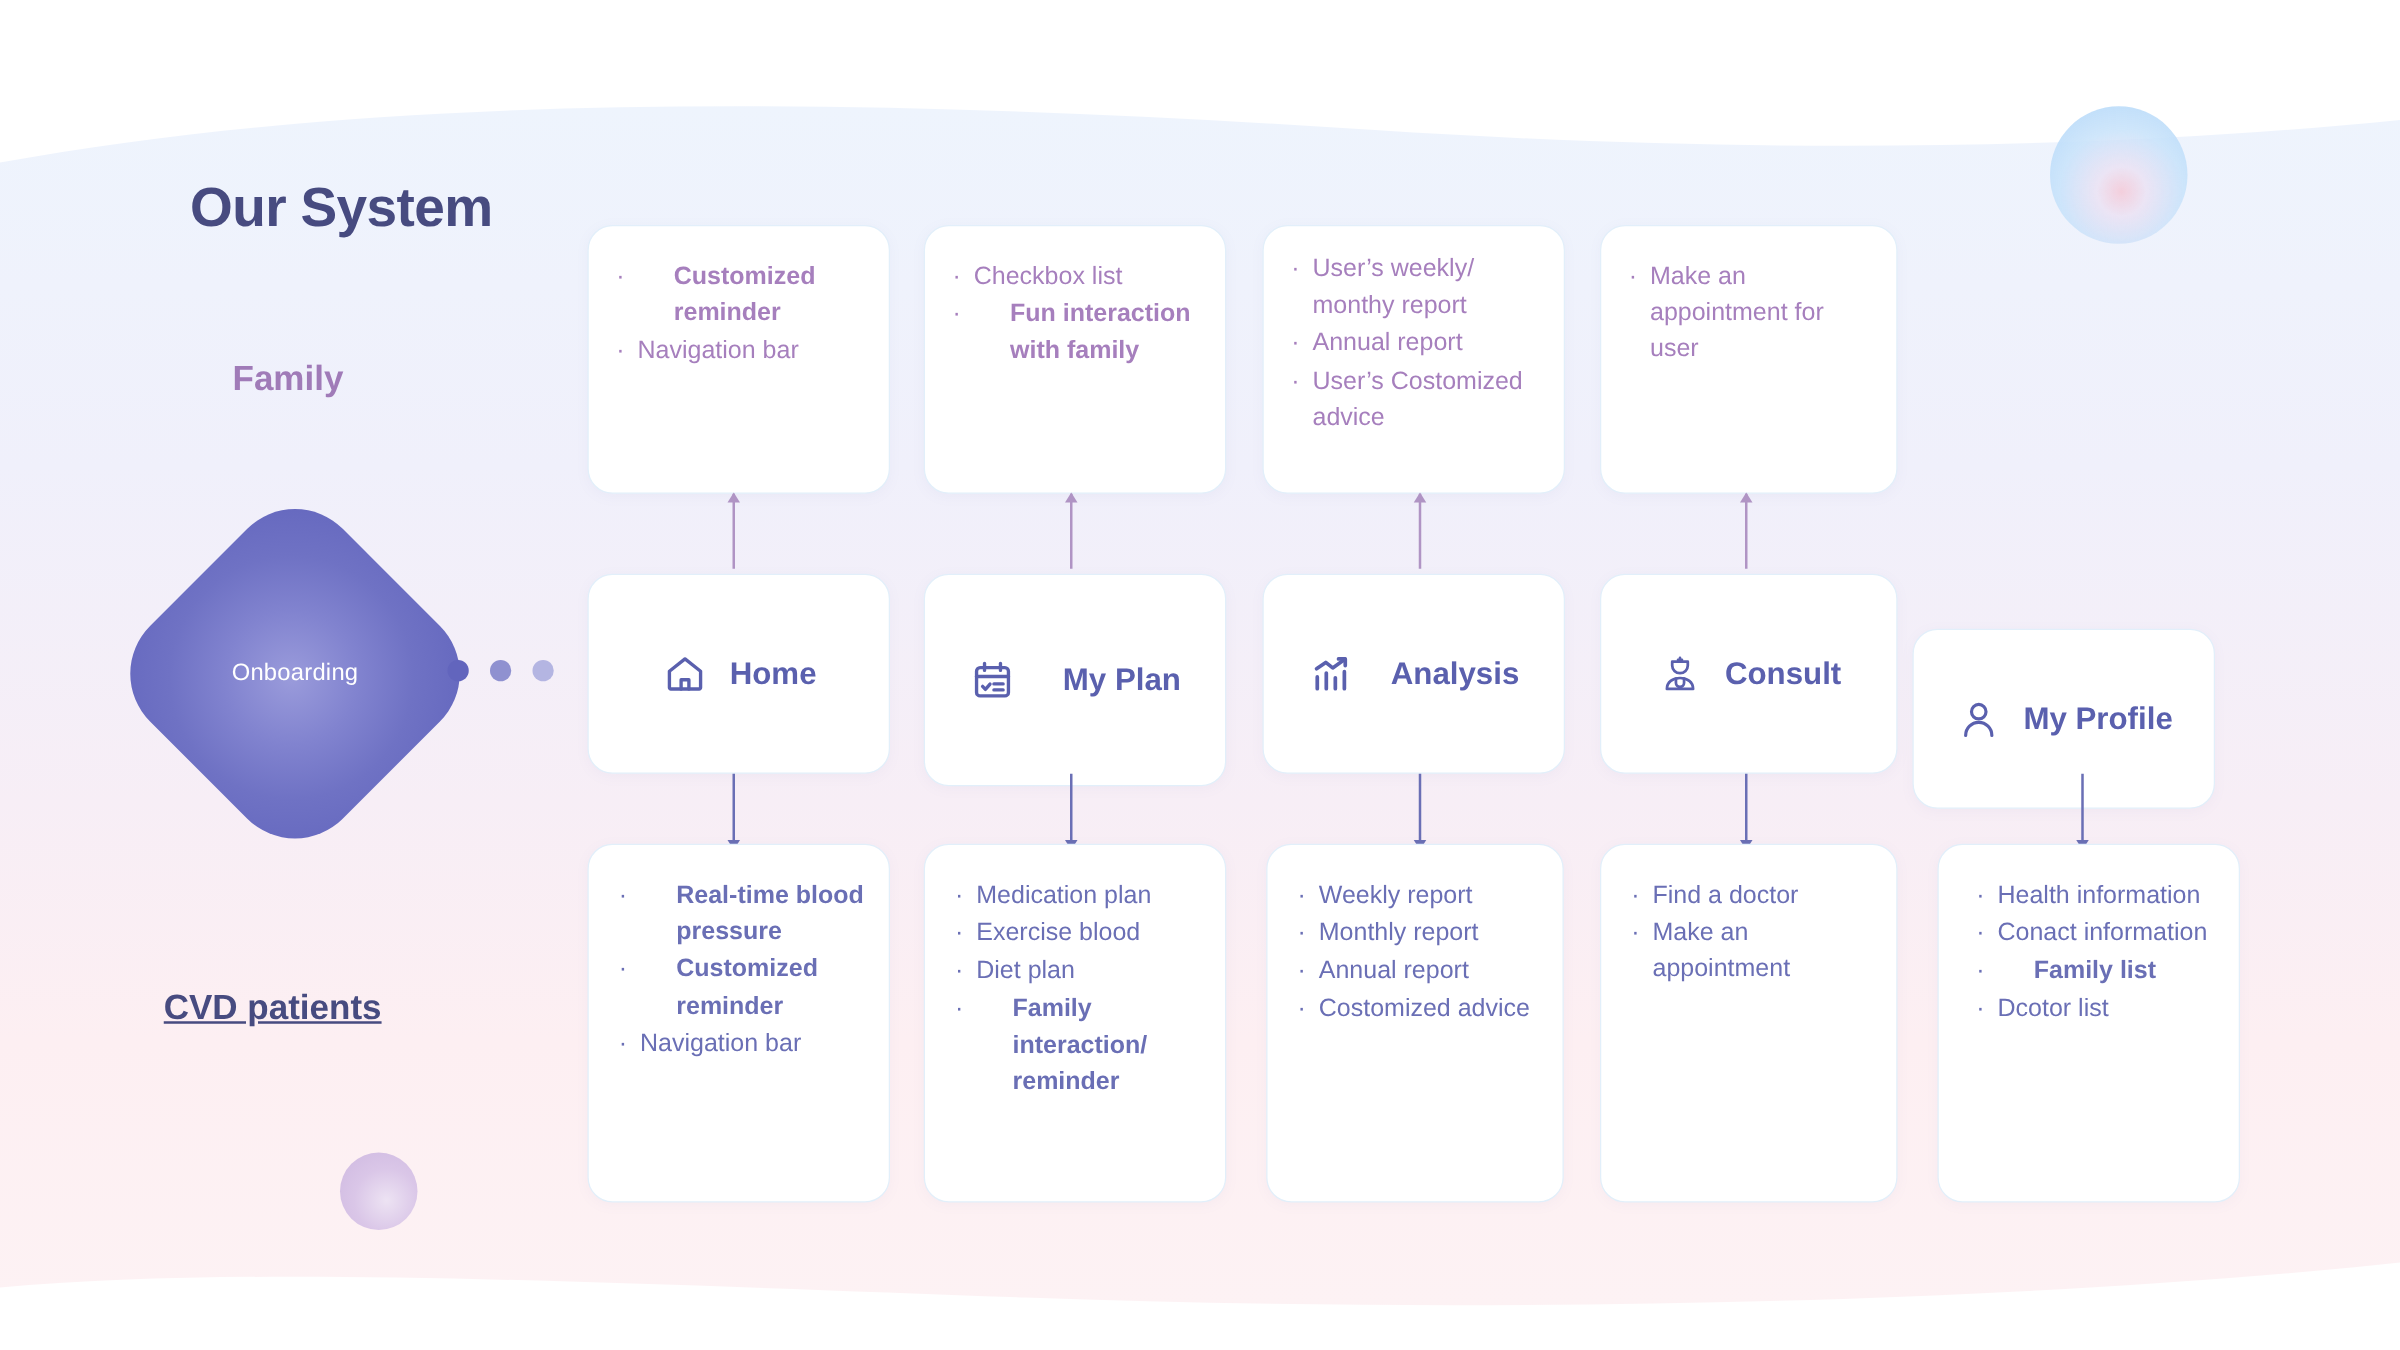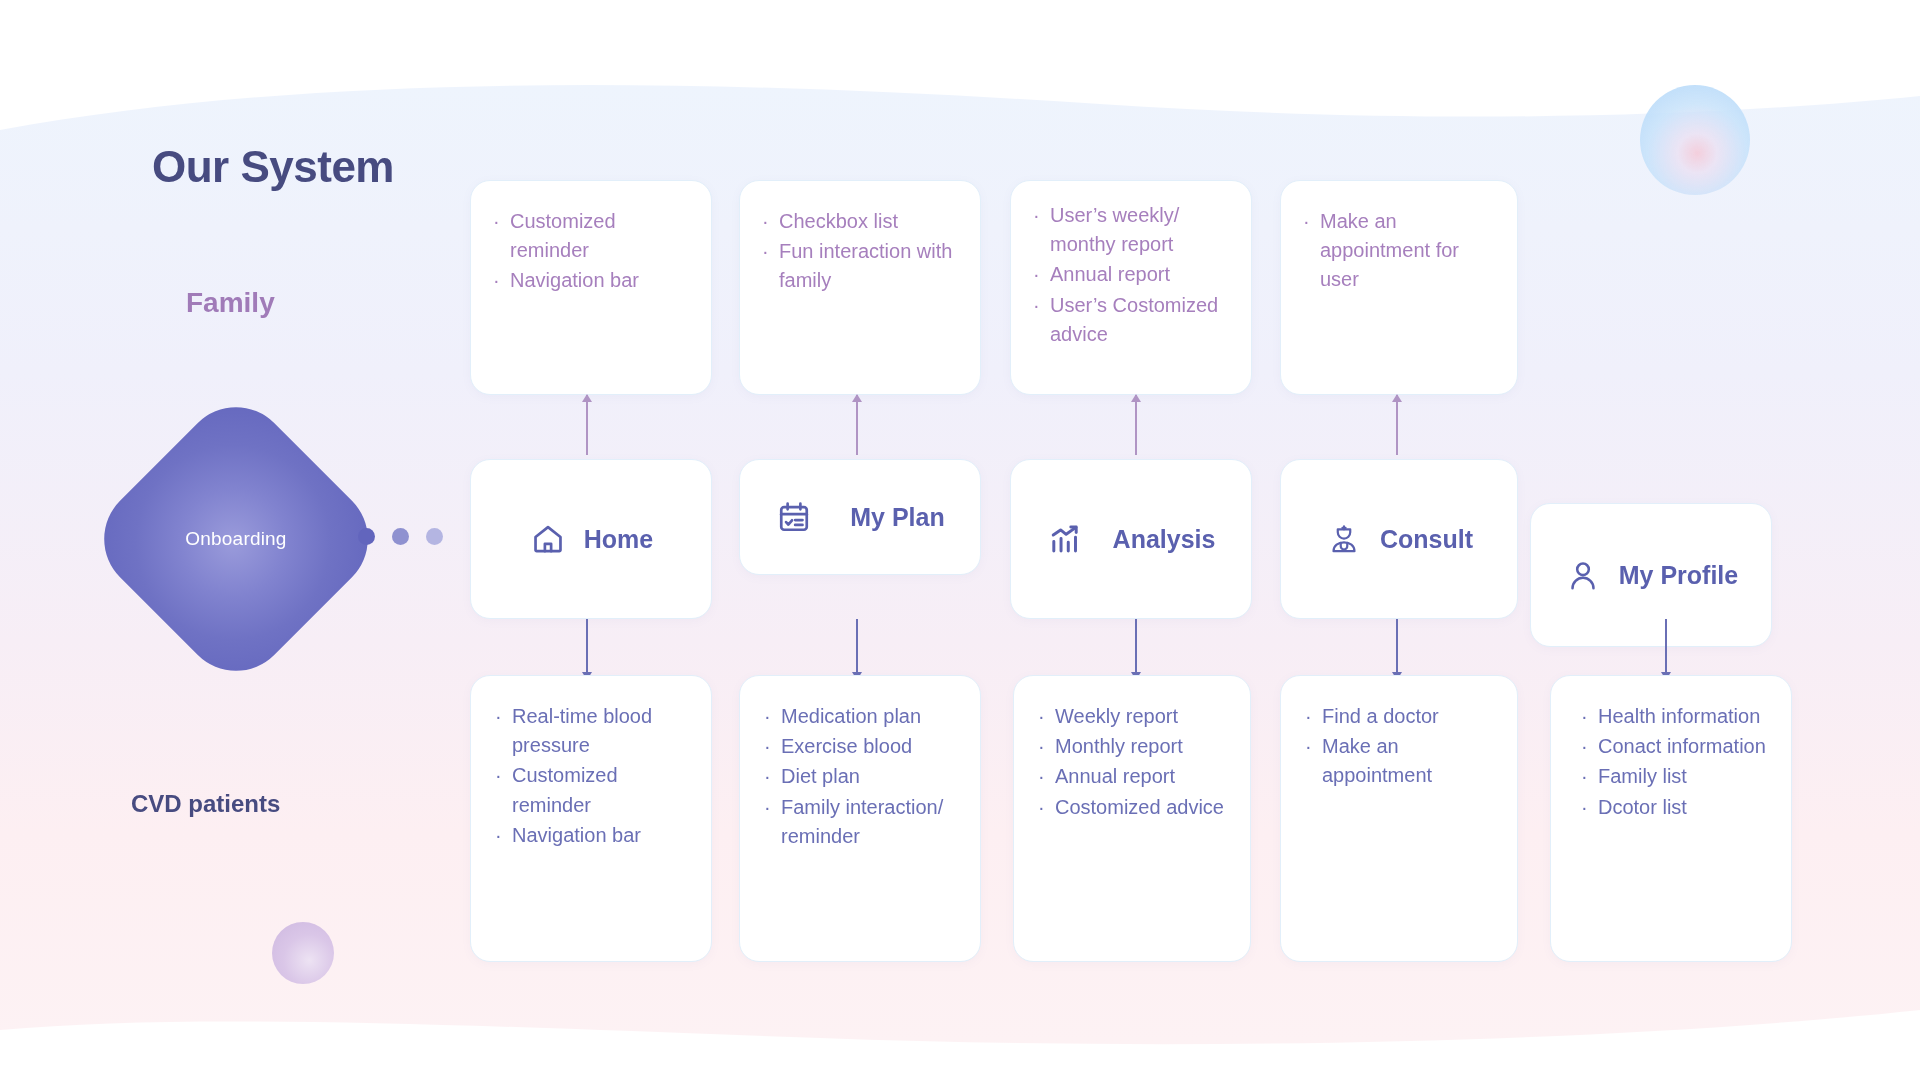--- a/index.html
+++ b/index.html
@@ -58,23 +58,24 @@
   .h-family {
     position: absolute;
     left: 186px; top: 287px;
     font-size: 28px;
     font-weight: bold;
     color: #a07bb8;
   }
   .h-cvd {
     position: absolute;
     left: 131px; top: 790px;
-    font-size: 24px;
+    font-size: 28px;
     font-weight: bold;
     color: #474b80;
+    text-decoration: underline;
   }
 
   
   .diamond-wrap {
     position: absolute;
     left: 127px; top: 430px;
     width: 218px; height: 218px;
   }
   .diamond {
     width: 218px; height: 218px;
@@ -119,21 +120,21 @@
     margin-bottom: 1px;
   }
   .card li .bul {
     flex: 0 0 auto;
     width: 17px;
     text-align: left;
     font-size: 20px;
     line-height: 1.46;
   }
   .card li .txt { flex: 1 1 auto; }
-  .card li.bold .txt { font-weight: normal; }
+  .card li.bold .txt { font-weight: bold; margin-left: 29px; }
 
   
   .row-top .card-inner { padding: 26px 20px 20px 22px; }
   .row-top li, .row-top li .bul { color: #a67fbd; }
 
   
   .row-bottom .card-inner { padding: 26px 20px 20px 24px; }
   .row-bottom li, .row-bottom li .bul { color: #6a6fb5; }
 
   
@@ -297,21 +298,21 @@
     <div class="card nav-card" style="left:470px; top:459px; width:242px; height:160px;">
       <span class="nav-icon">
         <svg width="34" height="34" viewBox="0 0 24 24" fill="none" stroke="currentColor" stroke-width="1.9" stroke-linecap="round" stroke-linejoin="round">
           <path d="M3.2 10.6 12 3.6l8.8 7v9.2a.8.8 0 0 1-.8.8H4a.8.8 0 0 1-.8-.8z"></path>
           <path d="M9.8 20.6v-5.2h4.4v5.2"></path>
         </svg>
       </span>
       <span class="nav-label">Home</span>
     </div>
 
-    <div class="card nav-card" style="left:739px; top:459px; width:242px; height:116px;gap:37px;">
+    <div class="card nav-card" style="left:739px; top:459px; width:242px; height:170px;gap:37px;">
       <span class="nav-icon">
         <svg width="34" height="34" viewBox="0 0 24 24" fill="none" stroke="currentColor" stroke-width="1.9" stroke-linecap="round" stroke-linejoin="round">
           <rect x="3" y="5" width="18" height="16" rx="2"></rect>
           <path d="M3 10h18"></path>
           <path d="M7.5 2.6v4M16.5 2.6v4"></path>
           <path d="M6.4 15.6l1.6 1.7 2.6-3"></path>
           <path d="M12.8 14.2h5.2M12.8 17.6h5.2"></path>
         </svg>
       </span>
       <span class="nav-label">My Plan</span>

